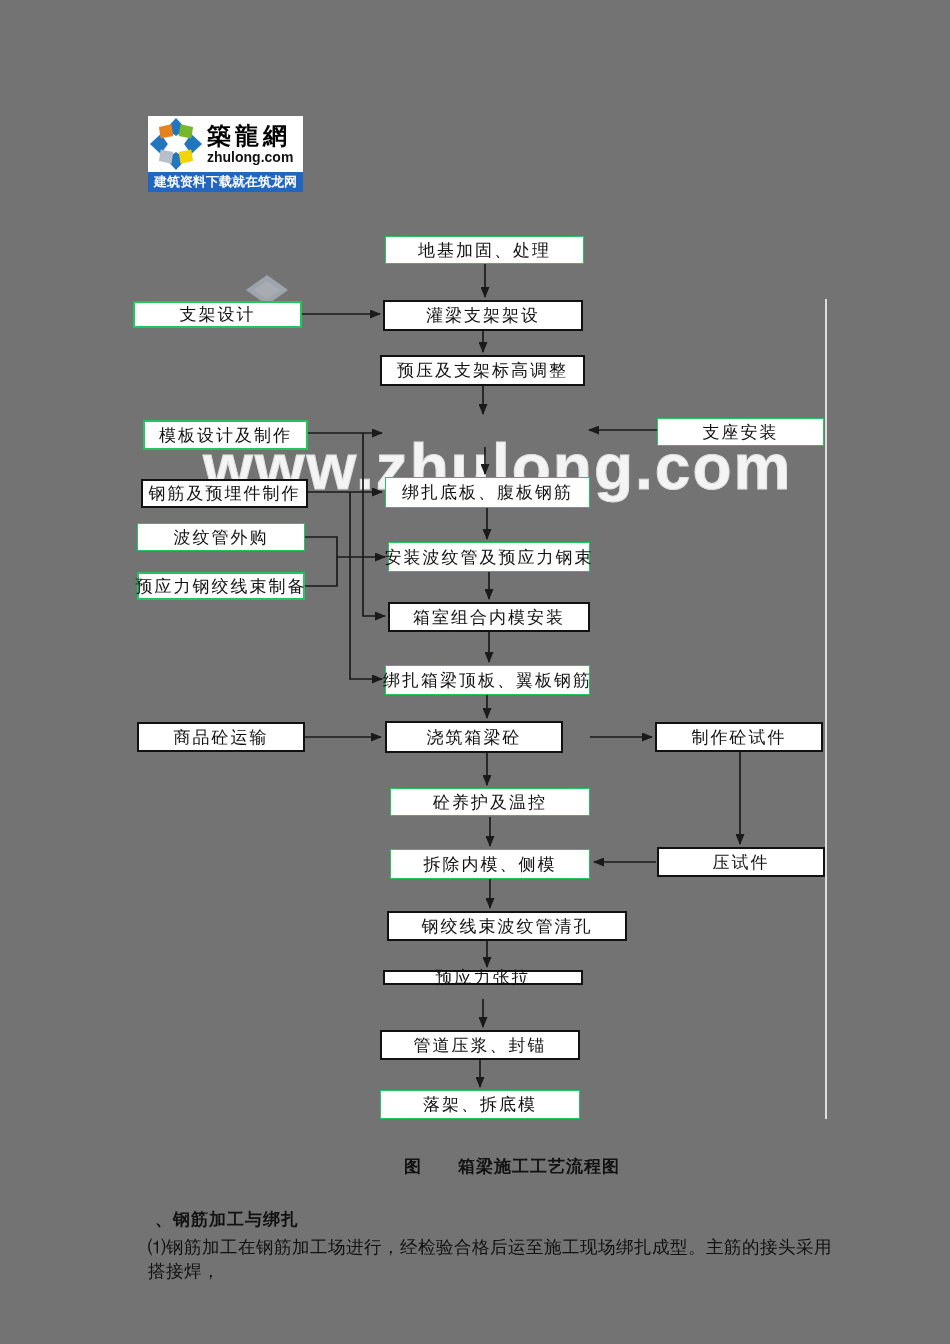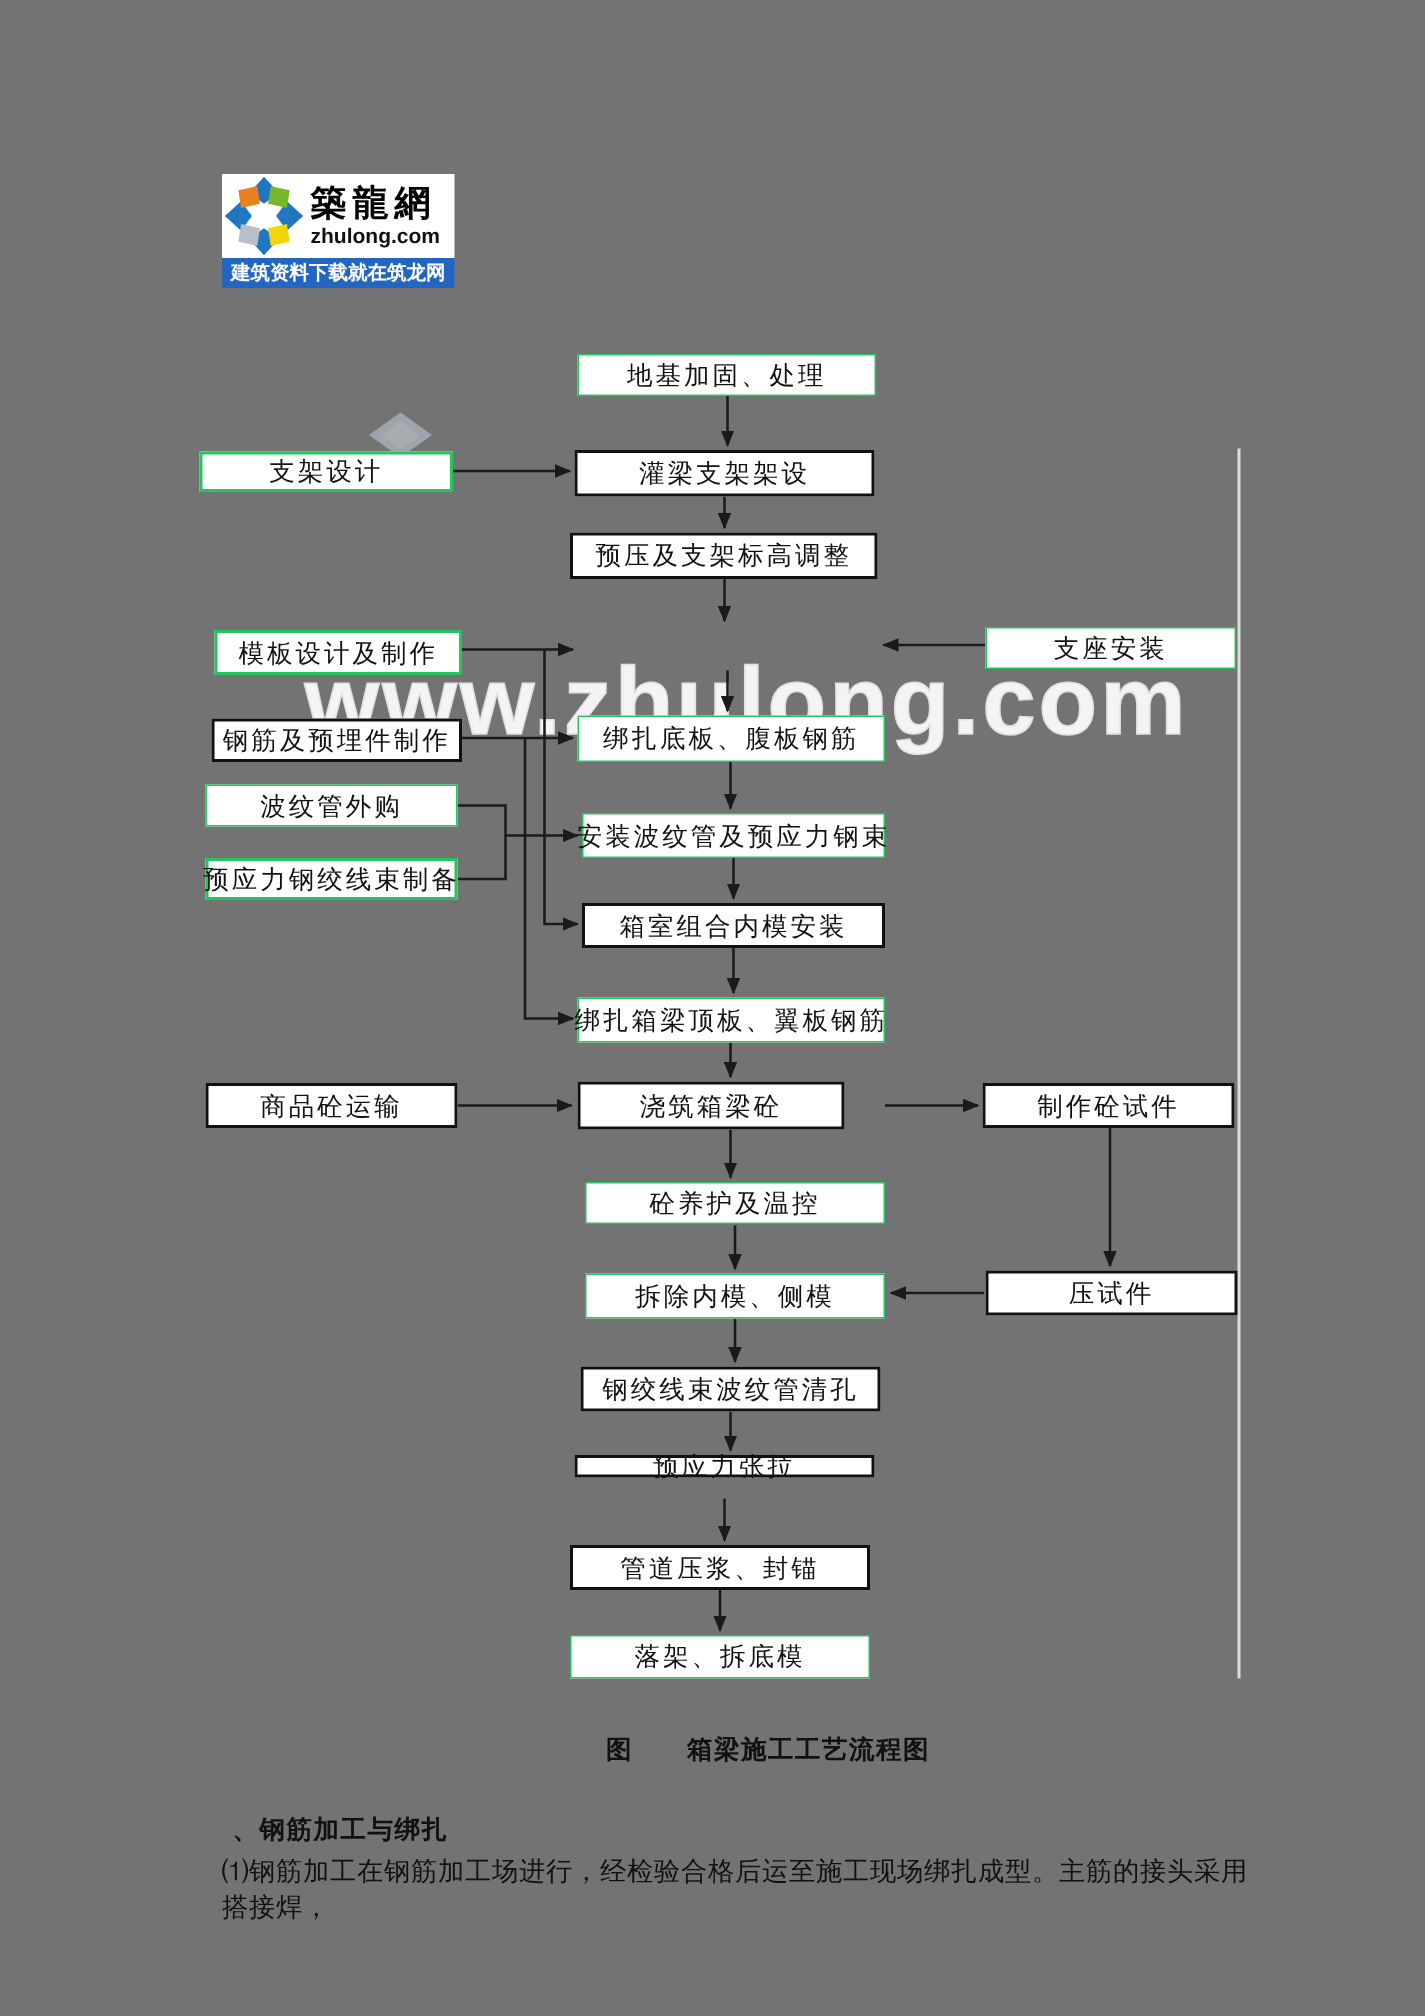--- a/index.html
+++ b/index.html
@@ -131,21 +131,21 @@
   <div class="node w2" style="left:137px;top:572px;width:168px;height:28px">预应力钢绞线束制备</div>
   <div class="node" style="left:388px;top:542px;width:202px;height:30px">安装波纹管及预应力钢束</div>
   <div class="node w3" style="left:388px;top:602px;width:202px;height:30px">箱室组合内模安装</div>
   <div class="node" style="left:385px;top:665px;width:205px;height:30px">绑扎箱梁顶板、翼板钢筋</div>
   <div class="node w3" style="left:137px;top:722px;width:168px;height:30px">商品砼运输</div>
   <div class="node w3" style="left:385px;top:721px;width:178px;height:32px">浇筑箱梁砼</div>
   <div class="node w3" style="left:655px;top:722px;width:168px;height:30px">制作砼试件</div>
   <div class="node" style="left:390px;top:788px;width:200px;height:28px">砼养护及温控</div>
   <div class="node" style="left:390px;top:849px;width:200px;height:30px">拆除内模、侧模</div>
   <div class="node w3" style="left:657px;top:847px;width:168px;height:30px">压试件</div>
-  <div class="node w3" style="left:387px;top:911px;width:200px;height:30px">钢绞线束波纹管清孔</div>
+  <div class="node w3" style="left:387px;top:911px;width:240px;height:30px">钢绞线束波纹管清孔</div>
   <div class="node w3" style="left:383px;top:970px;width:200px;height:15px">预应力张拉</div>
   <div class="node w3" style="left:380px;top:1030px;width:200px;height:30px">管道压浆、封锚</div>
   <div class="node" style="left:380px;top:1090px;width:200px;height:29px">落架、拆底模</div>
 
   <div class="caption">图　　箱梁施工工艺流程图</div>
   <div class="heading">、钢筋加工与绑扎</div>
   <div class="para">⑴钢筋加工在钢筋加工场进行，经检验合格后运至施工现场绑扎成型。主筋的接头采用搭接焊，</div>
 
 </div>
 

